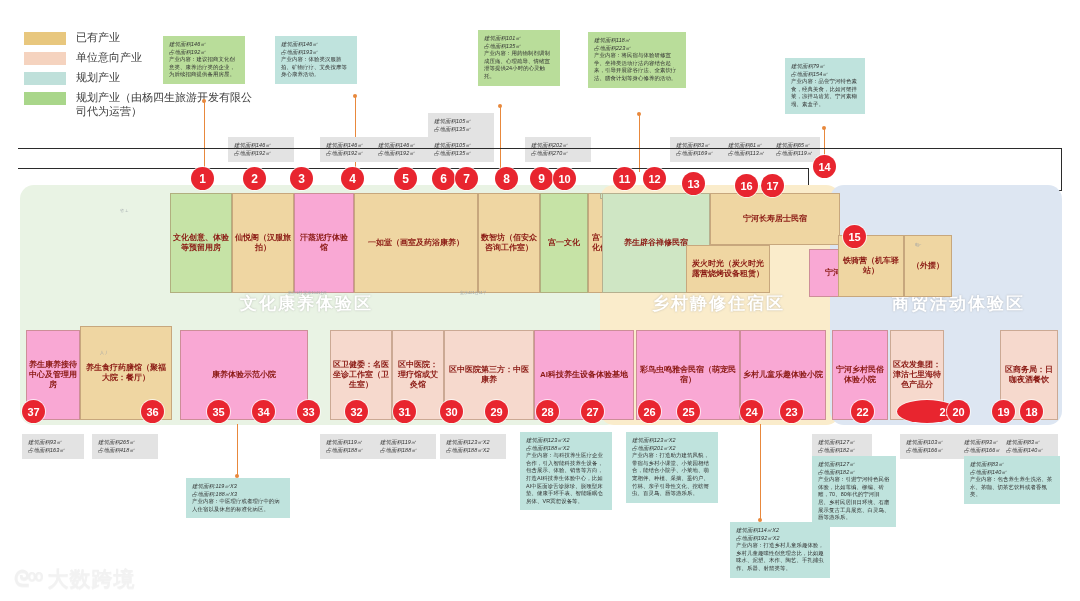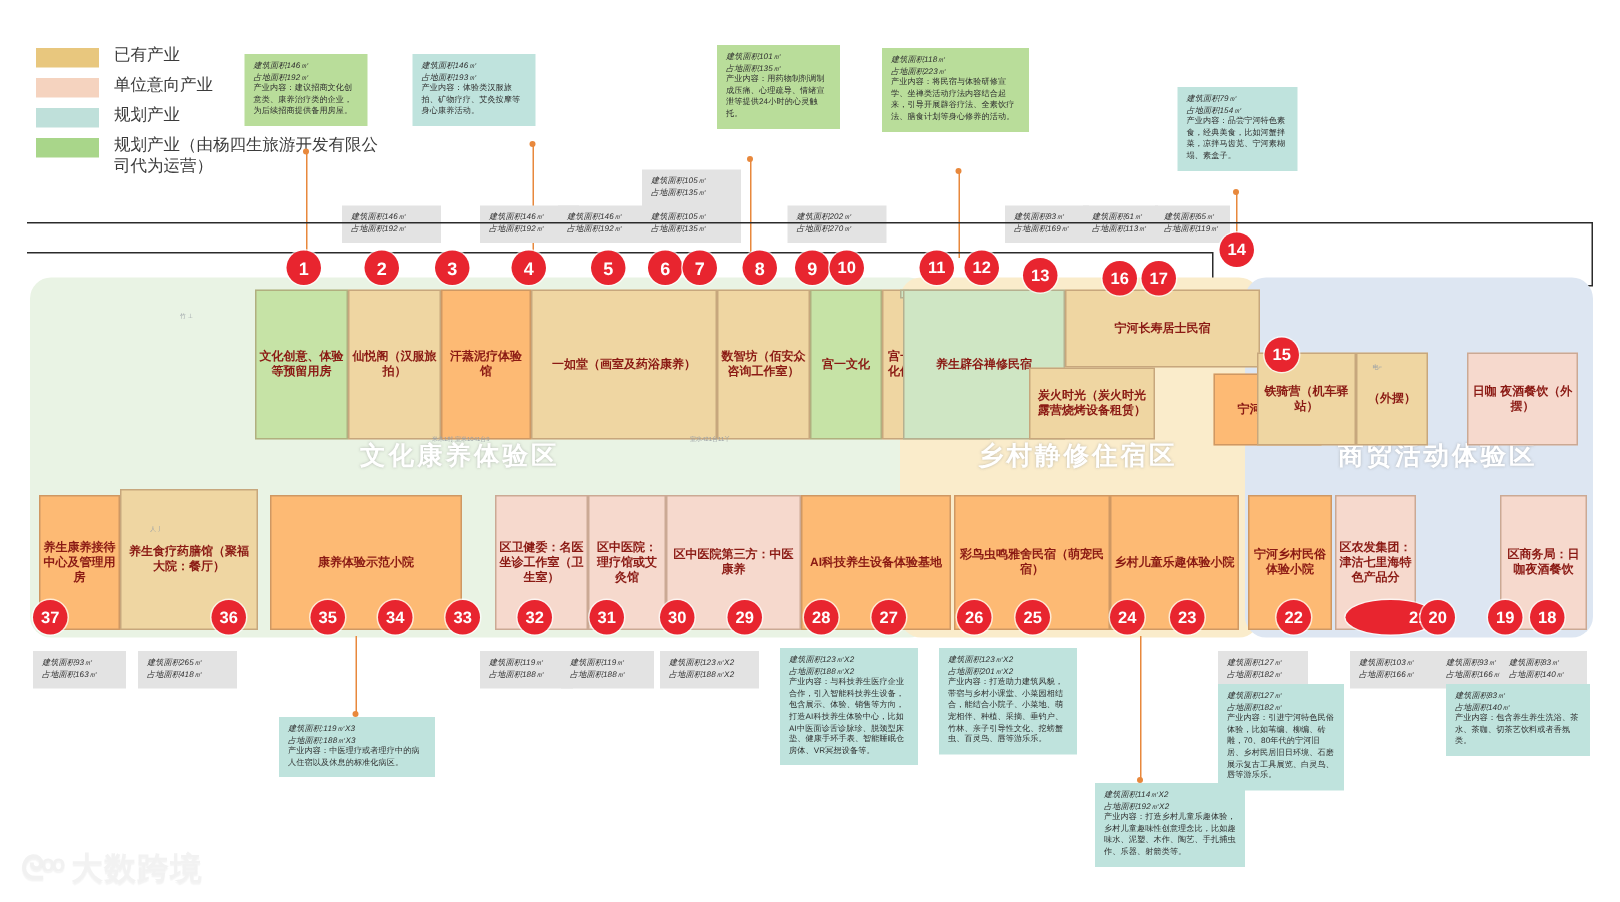--- a/index.html
+++ b/index.html
@@ -34,21 +34,21 @@
   .zone-title{position:absolute;font-size:17px;font-weight:bold;color:#ffffff;
               letter-spacing:2px;text-shadow:0 0 2px rgba(120,120,120,.45);}
 
   
   .cell{position:absolute;box-sizing:border-box;border:1px solid rgba(150,110,80,.45);
         display:flex;align-items:center;justify-content:center;text-align:center;
         font-size:8px;font-weight:bold;color:#8b1a14;line-height:10px;padding:2px;
         overflow:hidden;}
   .c-green{background:#c6e3a6;}
   .c-tan{background:#efd6a2;}
-  .c-teal{background:#fdba74;}
+  .c-teal{background:#f9a8d4;}
   .c-pink{background:#f6d9cd;}
   .c-greenlt{background:#cfe6c4;}
   .cell .lbl{display:block;}
 
   
   .roadline{position:absolute;background:#2b2b2b;height:1px;}
 
   
   .badge{position:absolute;width:23px;height:23px;border-radius:50%;background:#e8252f;
          color:#fff;font-size:12px;font-weight:bold;display:flex;align-items:center;
@@ -217,23 +217,20 @@
     <span class="lbl">炭火时光（炭火时光露营烧烤设备租赁）</span>
   </div>
   <div class="cell c-teal" style="left:770px;top:249px;width:72px;height:48px;margin-left:39px;">
     <span class="lbl">宁河素食馆</span>
   </div>
   <div class="cell c-tan" style="left:838px;top:235px;width:66px;height:62px;">
     <span class="lbl">铁骑营（机车驿站）</span>
   </div>
   <div class="cell c-tan" style="left:904px;top:235px;width:48px;height:62px;">
     <span class="lbl">（外摆）</span>
-  </div>
-  <div class="cell c-pink" style="left:978px;top:235px;width:74px;height:62px;">
-    <span class="lbl">日咖 夜酒餐饮（外摆）</span>
   </div>
 
   <div class="cell c-teal" style="left:26px;top:330px;width:54px;height:90px;">
     <span class="lbl">养生康养接待中心及管理用房</span>
   </div>
   <div class="cell c-tan" style="left:80px;top:326px;width:92px;height:94px;">
     <span class="lbl">养生食疗药膳馆（聚福大院：餐厅）</span>
   </div>
   <div class="cell c-teal" style="left:180px;top:330px;width:128px;height:90px;">
     <span class="lbl">康养体验示范小院</span>

